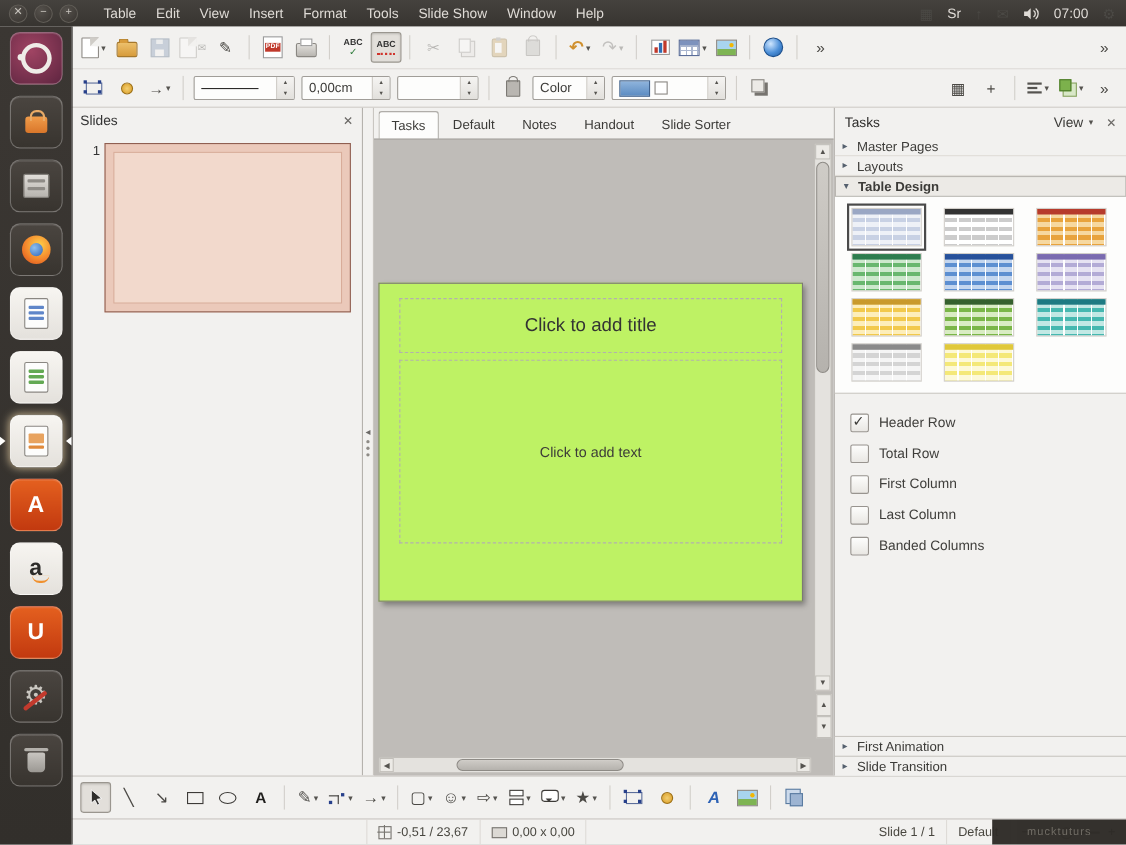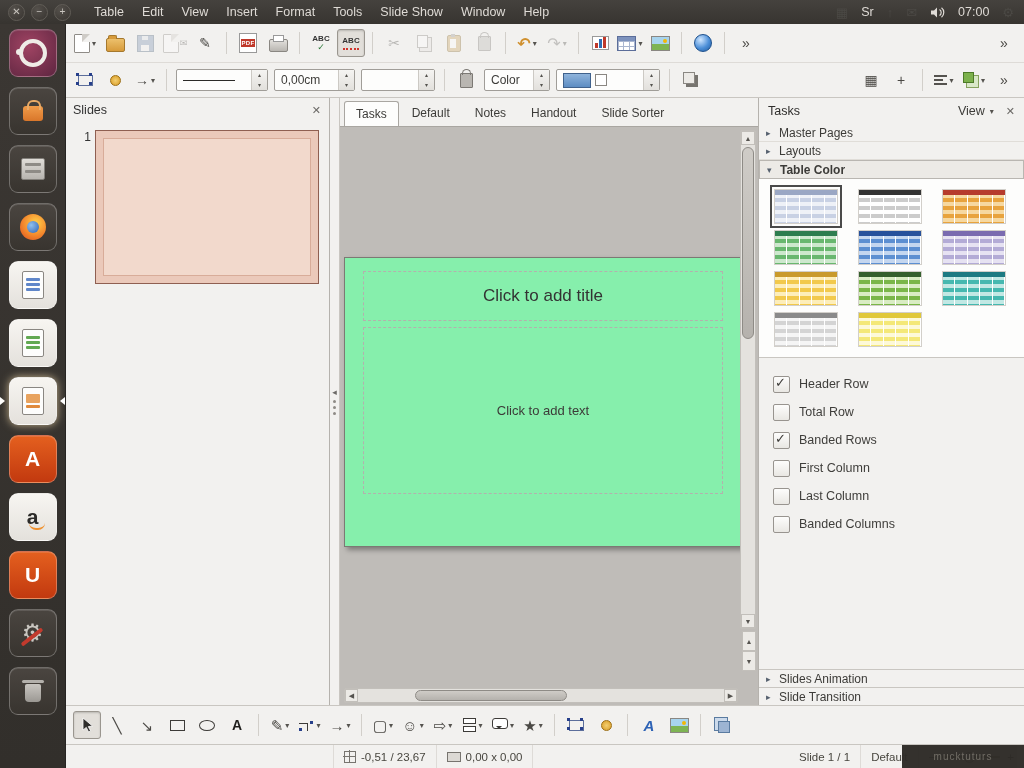--- a/index.html
+++ b/index.html
@@ -141,21 +141,21 @@
   .thumb::after{content:"";position:absolute;left:7px;top:7px;right:7px;bottom:7px;background:#f2d9cc;border:1px solid #d8ac99;}
   .vsplit{width:9px;background:#f2f1ef;border-right:1px solid #c9c6c1;display:flex;flex-direction:column;align-items:center;justify-content:center;gap:3px;}
   .vsplit i{width:3px;height:3px;border-radius:50%;background:#8e8b86;}
   .vsplit .g{font-size:9px;color:#6b6966;}
 
   .center{flex:1;display:flex;flex-direction:column;min-width:0;}
   .tabsrow{height:28px;display:flex;align-items:flex-end;background:#f2f1ef;padding-left:4px;gap:1px;}
   .tab{padding:5px 11px 6px;font-size:12px;color:#3c3b38;border:1px solid transparent;border-bottom:none;border-radius:3px 3px 0 0;cursor:default;}
   .tab.active{background:#fdfdfc;border-color:#a9a6a1;position:relative;top:1px;}
   .workspace{flex:1;background:#bfbcb8;position:relative;border-top:1px solid #a9a6a1;min-height:0;}
-  .slide{position:absolute;left:4px;top:130px;width:384px;height:288px;background:#86efac;border:1px solid #7c7974;box-shadow:3px 3px 5px rgba(0,0,0,.35);padding-left:12px;}
+  .slide{position:absolute;left:4px;top:130px;width:384px;height:288px;background:#bef264;border:1px solid #7c7974;box-shadow:3px 3px 5px rgba(0,0,0,.35);}
   .ph{position:absolute;left:18px;right:18px;border:1px dashed #b3b1ad;display:flex;align-items:center;justify-content:center;}
   .ph-title{top:13px;height:48px;font-size:17px;color:#333;}
   .ph-body{top:69px;height:165px;font-size:13px;color:#3c3b38;}
   .vscroll{position:absolute;right:2px;top:3px;bottom:76px;width:14px;background:#e4e2de;border:1px solid #c2bfba;border-radius:2px;}
   .vscroll .thumbbar{position:absolute;left:1px;right:1px;top:16px;height:190px;background:linear-gradient(#cfccc7,#b5b2ad);border:1px solid #8e8b86;border-radius:6px;}
   .sbtn{position:absolute;left:0;right:0;height:14px;display:flex;align-items:center;justify-content:center;font-size:7px;color:#55534f;background:#eceae6;border:1px solid #c2bfba;box-sizing:border-box;}
   .vscroll .up{top:0;} .vscroll .down{bottom:0;}
   .navstack{position:absolute;right:2px;bottom:14px;width:14px;height:60px;}
   .navstack .sbtn{height:20px;position:relative;margin-top:0;}
   .hscroll{position:absolute;left:4px;right:20px;bottom:2px;height:13px;background:#e4e2de;border:1px solid #c2bfba;border-radius:2px;}
@@ -561,21 +561,21 @@
         <div class="sect">
           <span class="tri">▸</span>
           <span>Master Pages</span>
         </div>
         <div class="sect">
           <span class="tri">▸</span>
           <span>Layouts</span>
         </div>
         <div class="sect bold">
           <span class="tri">▾</span>
-          <span>Table Color</span>
+          <span>Table Design</span>
         </div>
         <div class="td-box">
           <div class="td-grid">
             <div class="td-cell">
                 <div class="mini-table selected" style="--hdr: #9aa7c4; --odd: #c8d1e4; --even: #eef1f7;"></div>
               </div>
             <div class="td-cell">
                 <div class="mini-table" style="--hdr: #333333; --odd: #cccccc; --even: #ffffff;"></div>
               </div>
             <div class="td-cell">
@@ -609,41 +609,37 @@
         </div>
         <div class="td-options">
           <div class="td-option checked">
             <span class="cb"></span>
             <span class="cb-label">Header Row</span>
           </div>
           <div class="td-option">
             <span class="cb"></span>
             <span class="cb-label">Total Row</span>
           </div>
-          <div class="td-option checked">
-            <span class="cb"></span>
-            <span class="cb-label">Banded Rows</span>
-          </div>
           <div class="td-option">
             <span class="cb"></span>
             <span class="cb-label">First Column</span>
           </div>
           <div class="td-option">
             <span class="cb"></span>
             <span class="cb-label">Last Column</span>
           </div>
           <div class="td-option">
             <span class="cb"></span>
             <span class="cb-label">Banded Columns</span>
           </div>
         </div>
         <div class="tasks-bottom">
           <div class="sect">
             <span class="tri">▸</span>
-            <span>Slides Animation</span>
+            <span>First Animation</span>
           </div>
           <div class="sect">
             <span class="tri">▸</span>
             <span>Slide Transition</span>
           </div>
         </div>
       </div>
     </div>
 
     <div class="drawbar">

